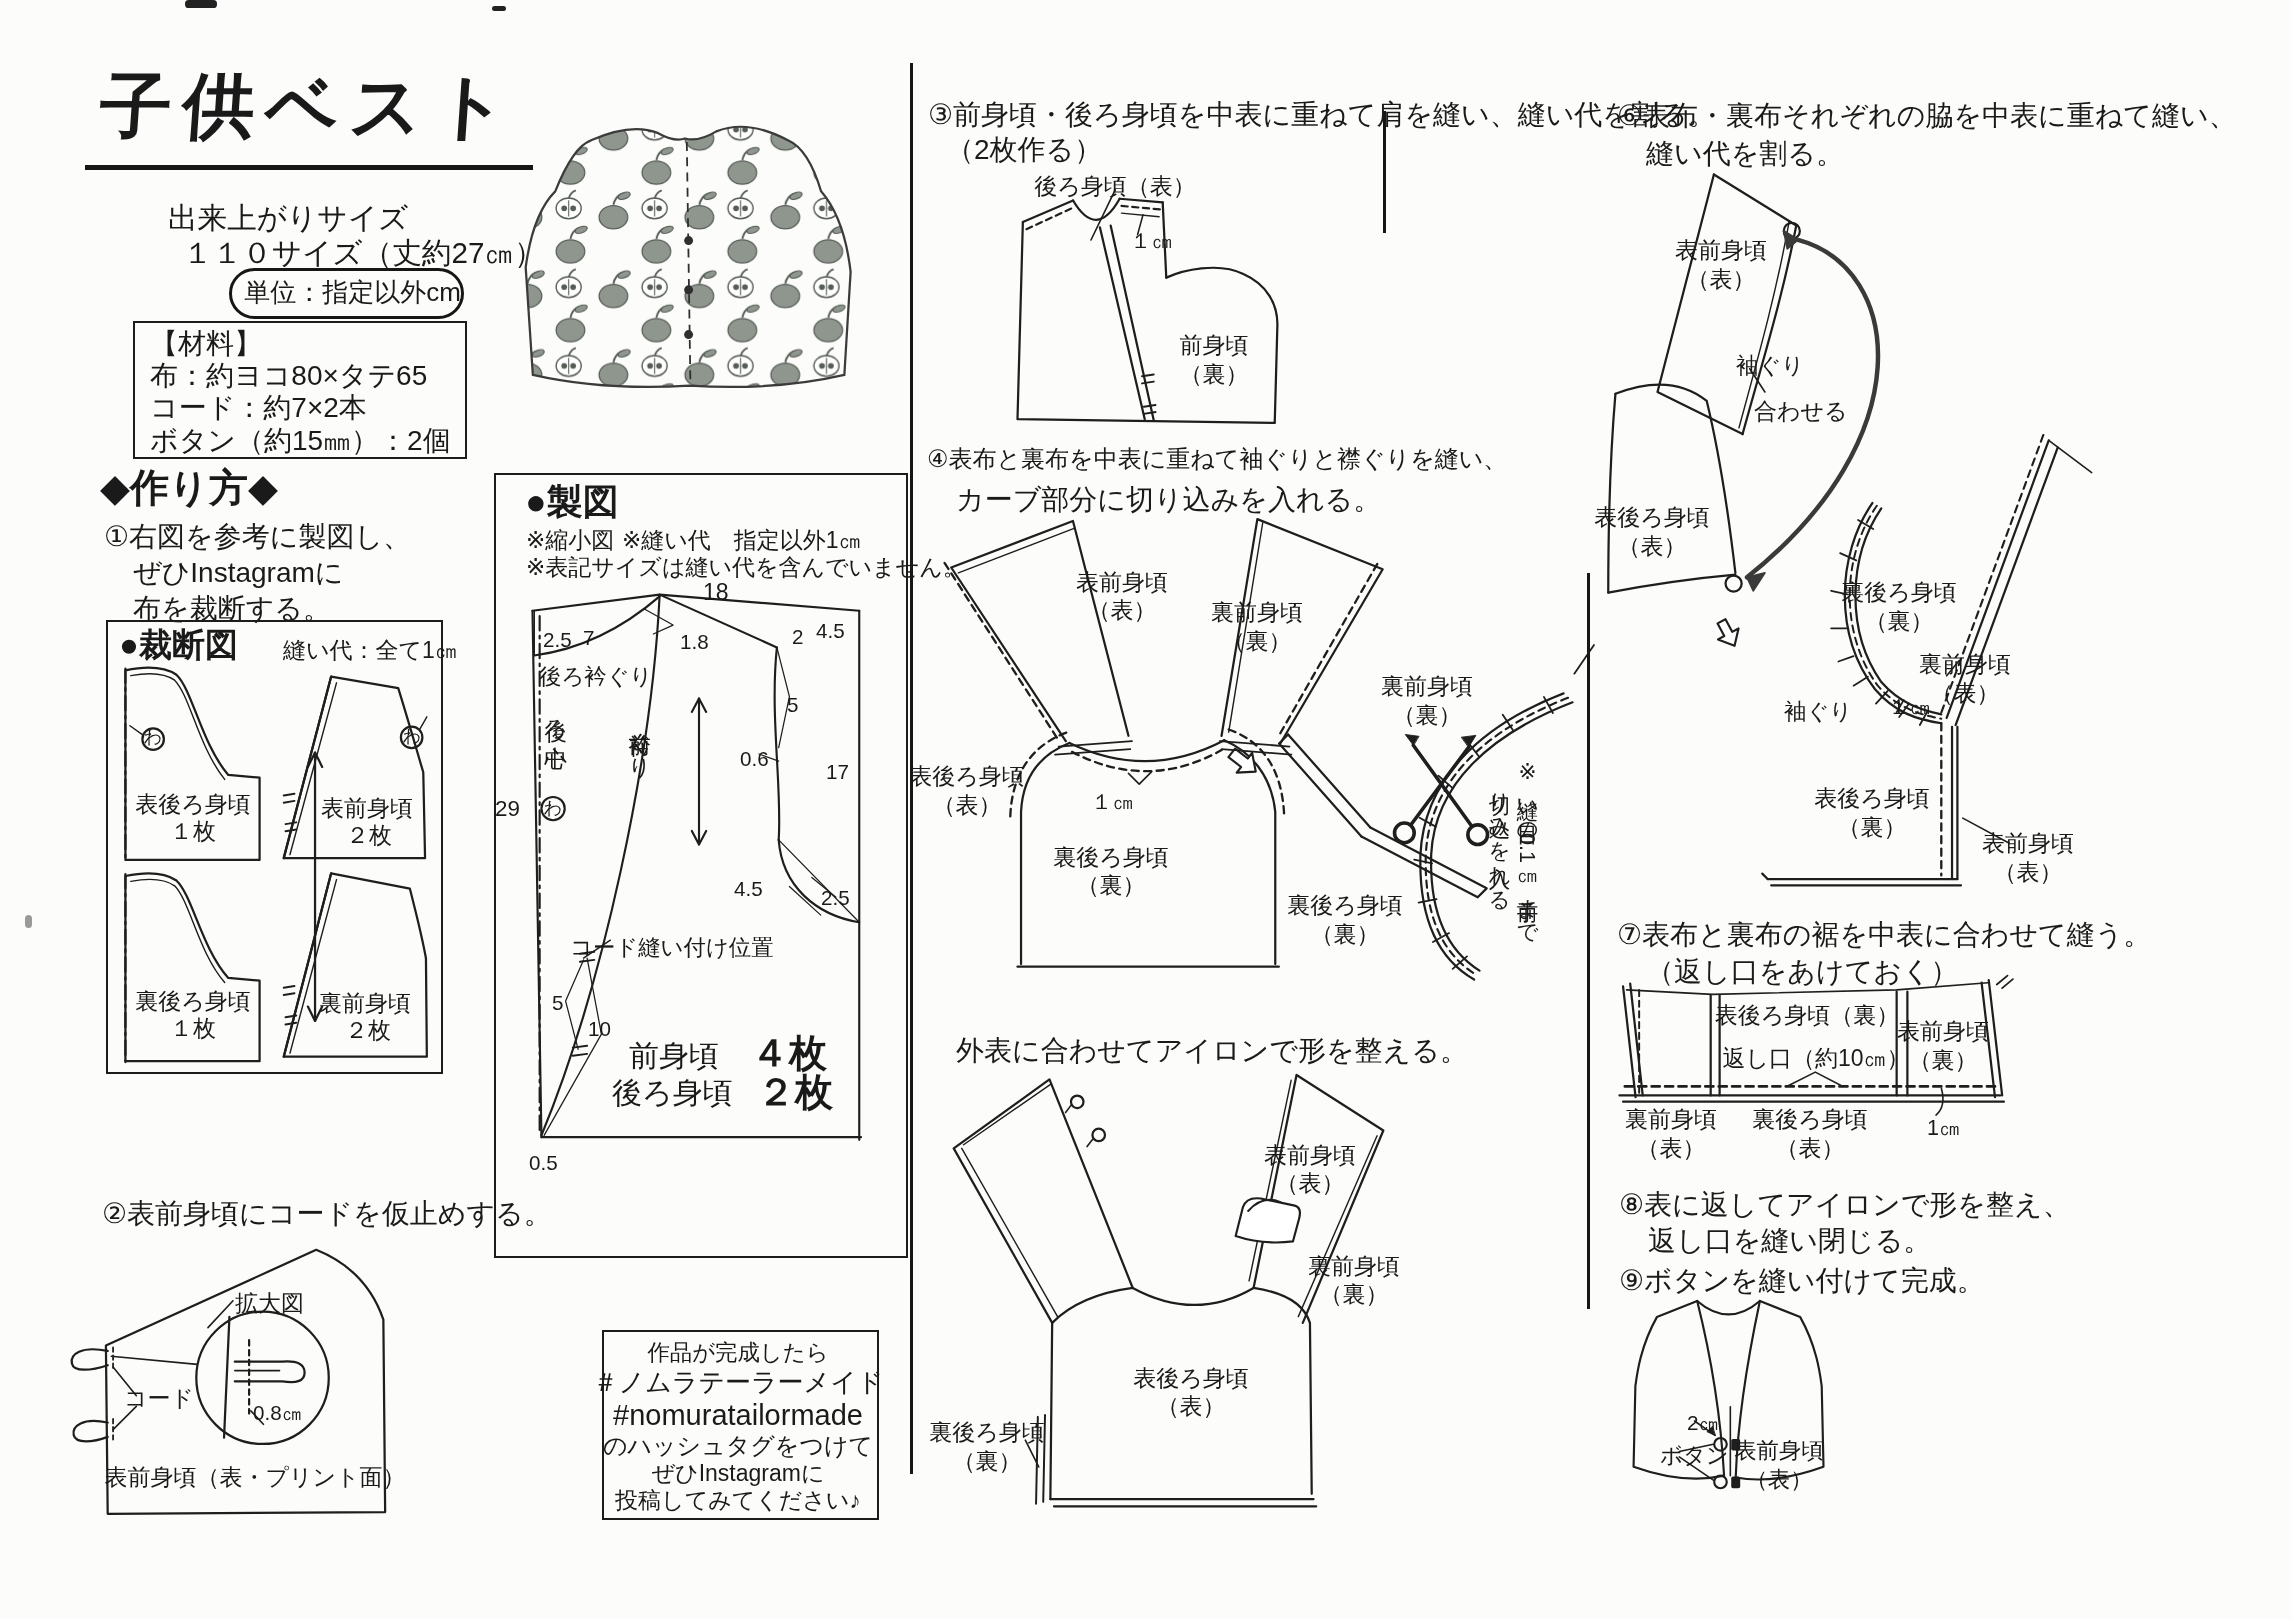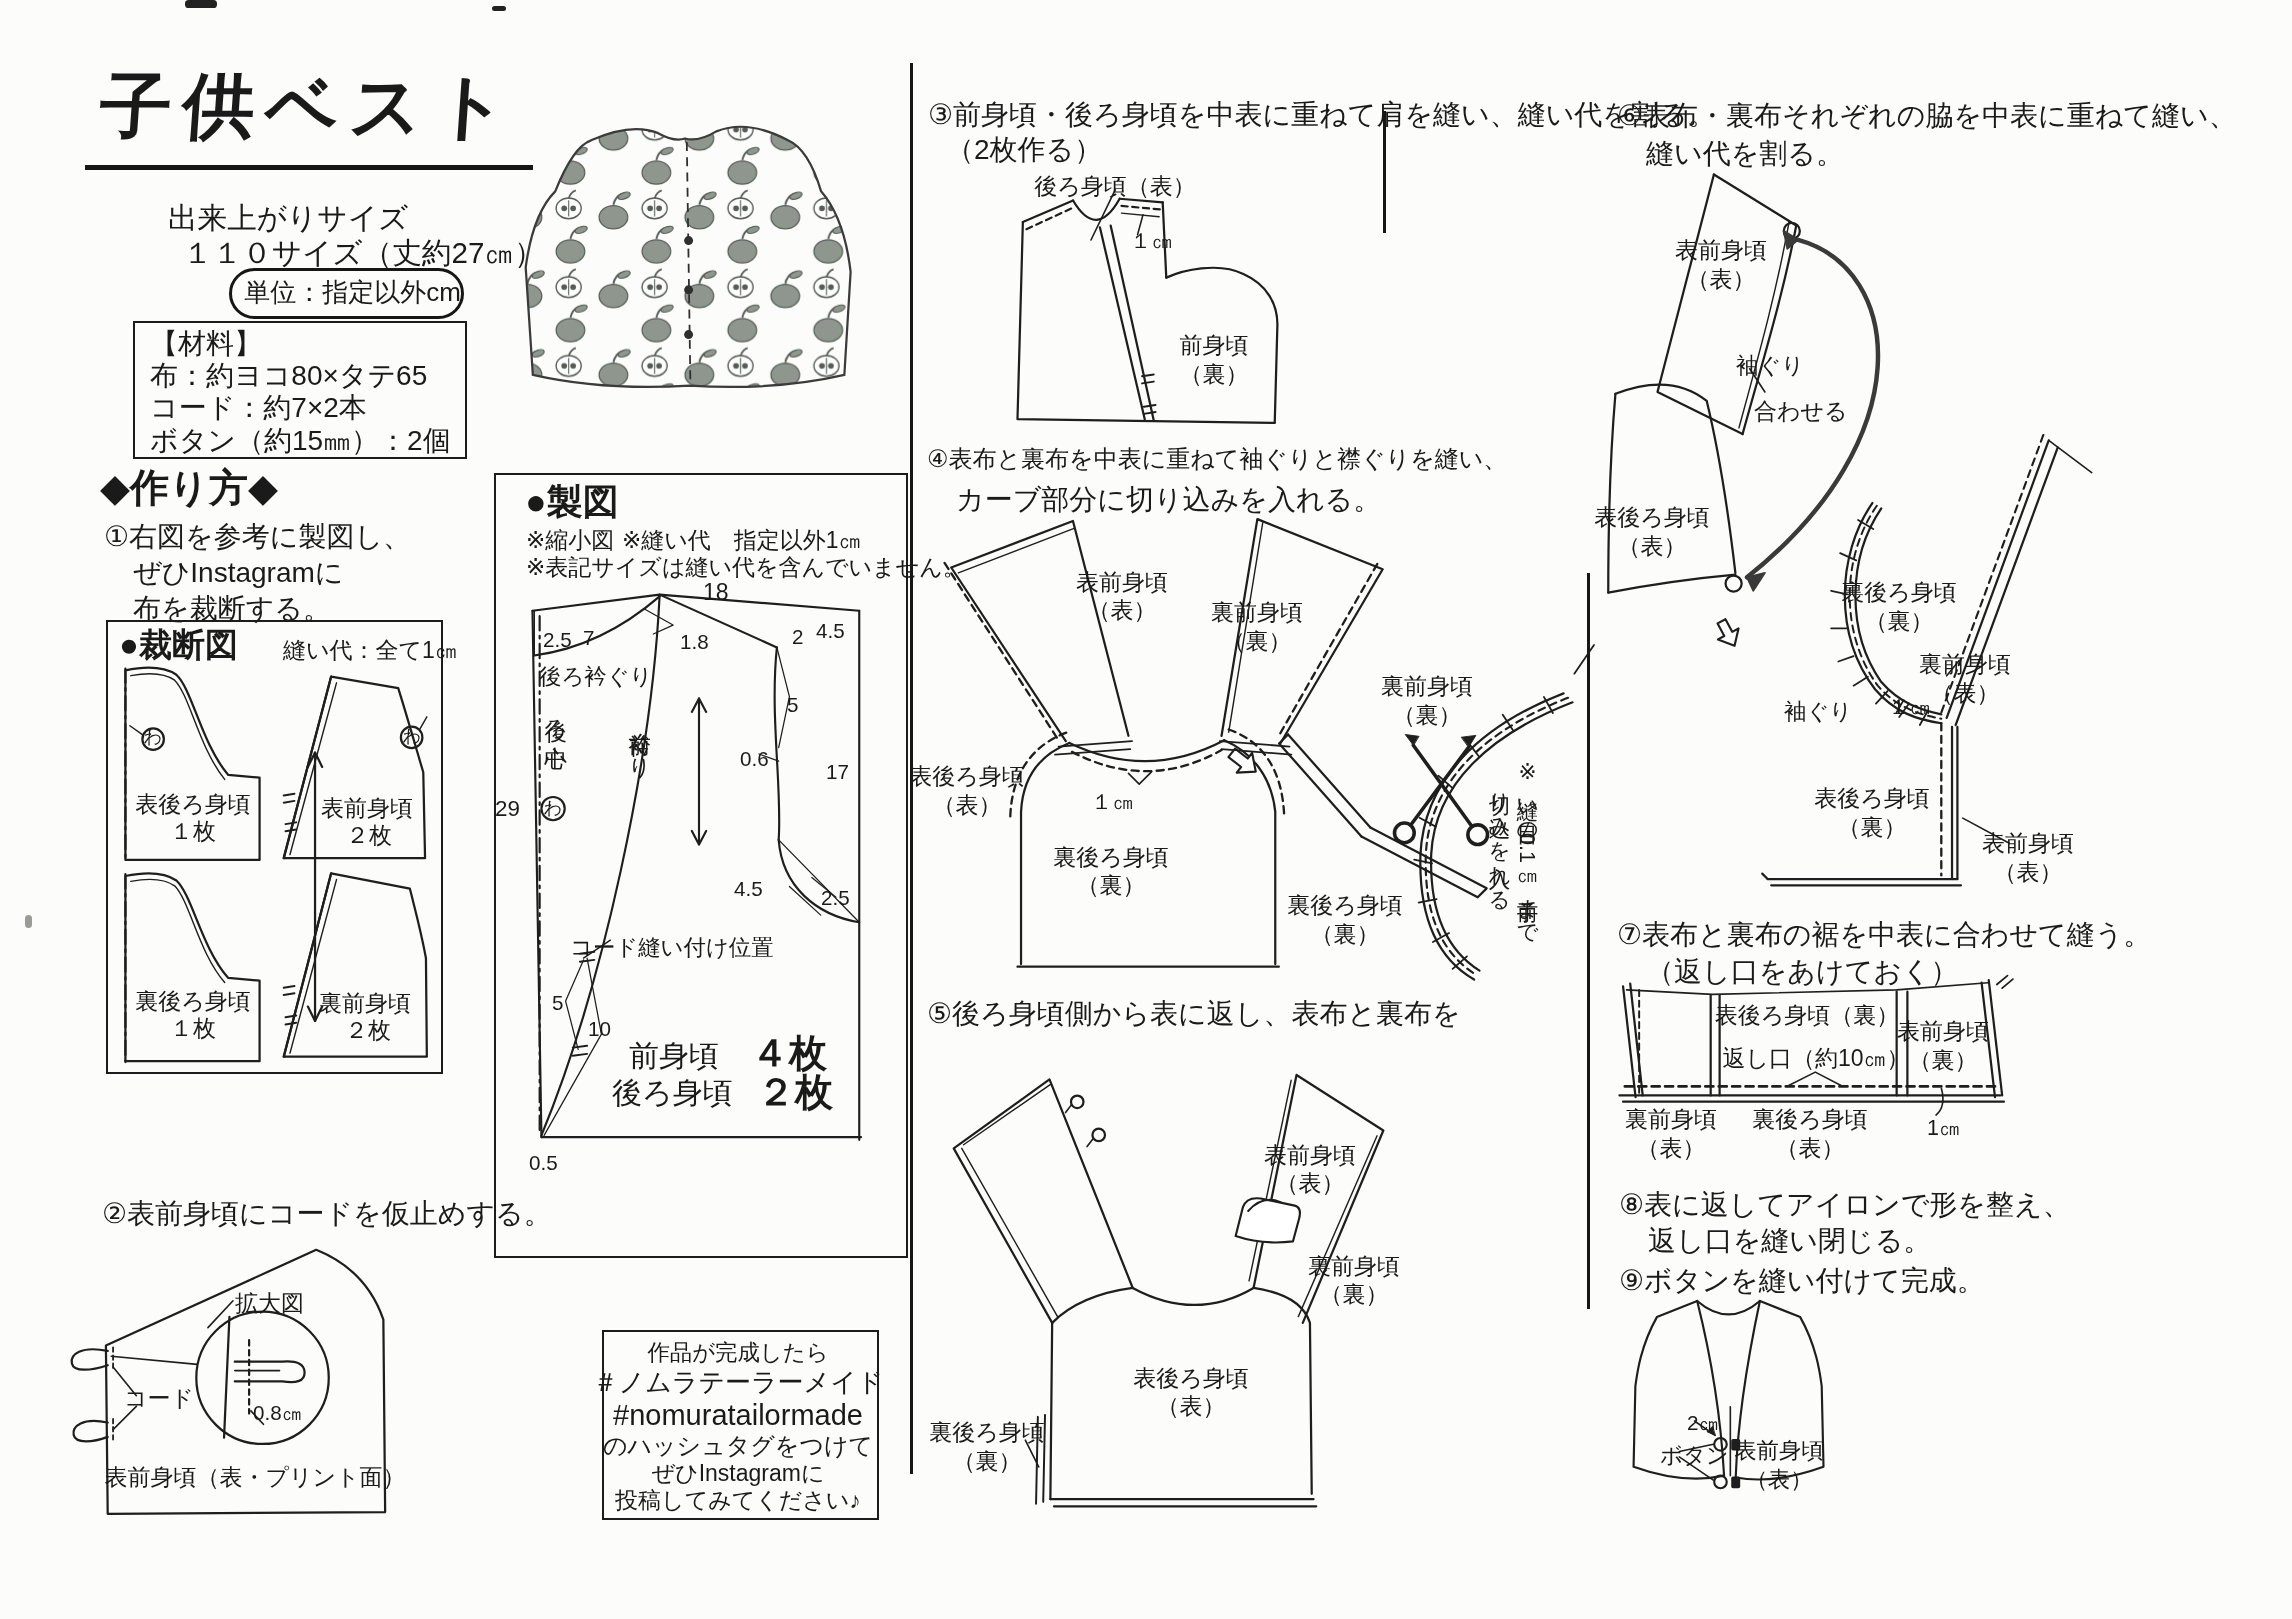--- a/index.html
+++ b/index.html
@@ -309,21 +309,21 @@
     <path d="M150,140 L141,128 L156,130 Z" fill="#1e1e1e" stroke-width="1"></path>
     <path d="M212,142 L220,129 L204,131 Z" fill="#1e1e1e" stroke-width="1"></path>
   </svg>
   <div class="t c" style="left:1427px;top:674px;font-size:23px;">裏前身頃</div>
   <div class="t c" style="left:1427px;top:703px;font-size:23px;">（裏）</div>
   <div class="t c" style="left:1345px;top:893px;font-size:23px;">裏後ろ身頃</div>
   <div class="t c" style="left:1345px;top:922px;font-size:23px;">（裏）</div>
   <div class="t v" style="left:1515px;top:759px;font-size:21.5px;height:224px;">※縫い目の0.1㎝手前まで</div>
   <div class="t v" style="left:1487px;top:777px;font-size:21.5px;height:206px;">切り込みを入れる</div>
 
-  <div class="t" style="left:927px;top:998px;font-size:28px;">⑤後ろ身頃側から表に返し、表布と裏布を</div>
+  <div class="t" style="left:956px;top:1035px;font-size:28px;">外表に合わせてアイロンで形を整える。</div>
   <svg class="d" style="left:940px;top:1066px;" width="466" height="452" viewBox="0 0 520 505" fill="none" stroke="#1e1e1e" stroke-width="2.5" stroke-linecap="round" stroke-linejoin="round">
 
     <path d="M125,287 C150,262 185,252 215,248"></path>
     <path d="M215,248 Q285,286 350,248"></path>
     <path d="M350,248 C378,252 405,262 413,287 L415,478"></path>
     <path d="M123,484 H417 M127,492 H420"></path>
     <path d="M125,287 L123,484"></path>
 
     <path d="M125,287 L15,92 L122,15 L215,248"></path>
     <path d="M26,88 L124,20 M131,280 L24,92" stroke-width="1.6"></path>

